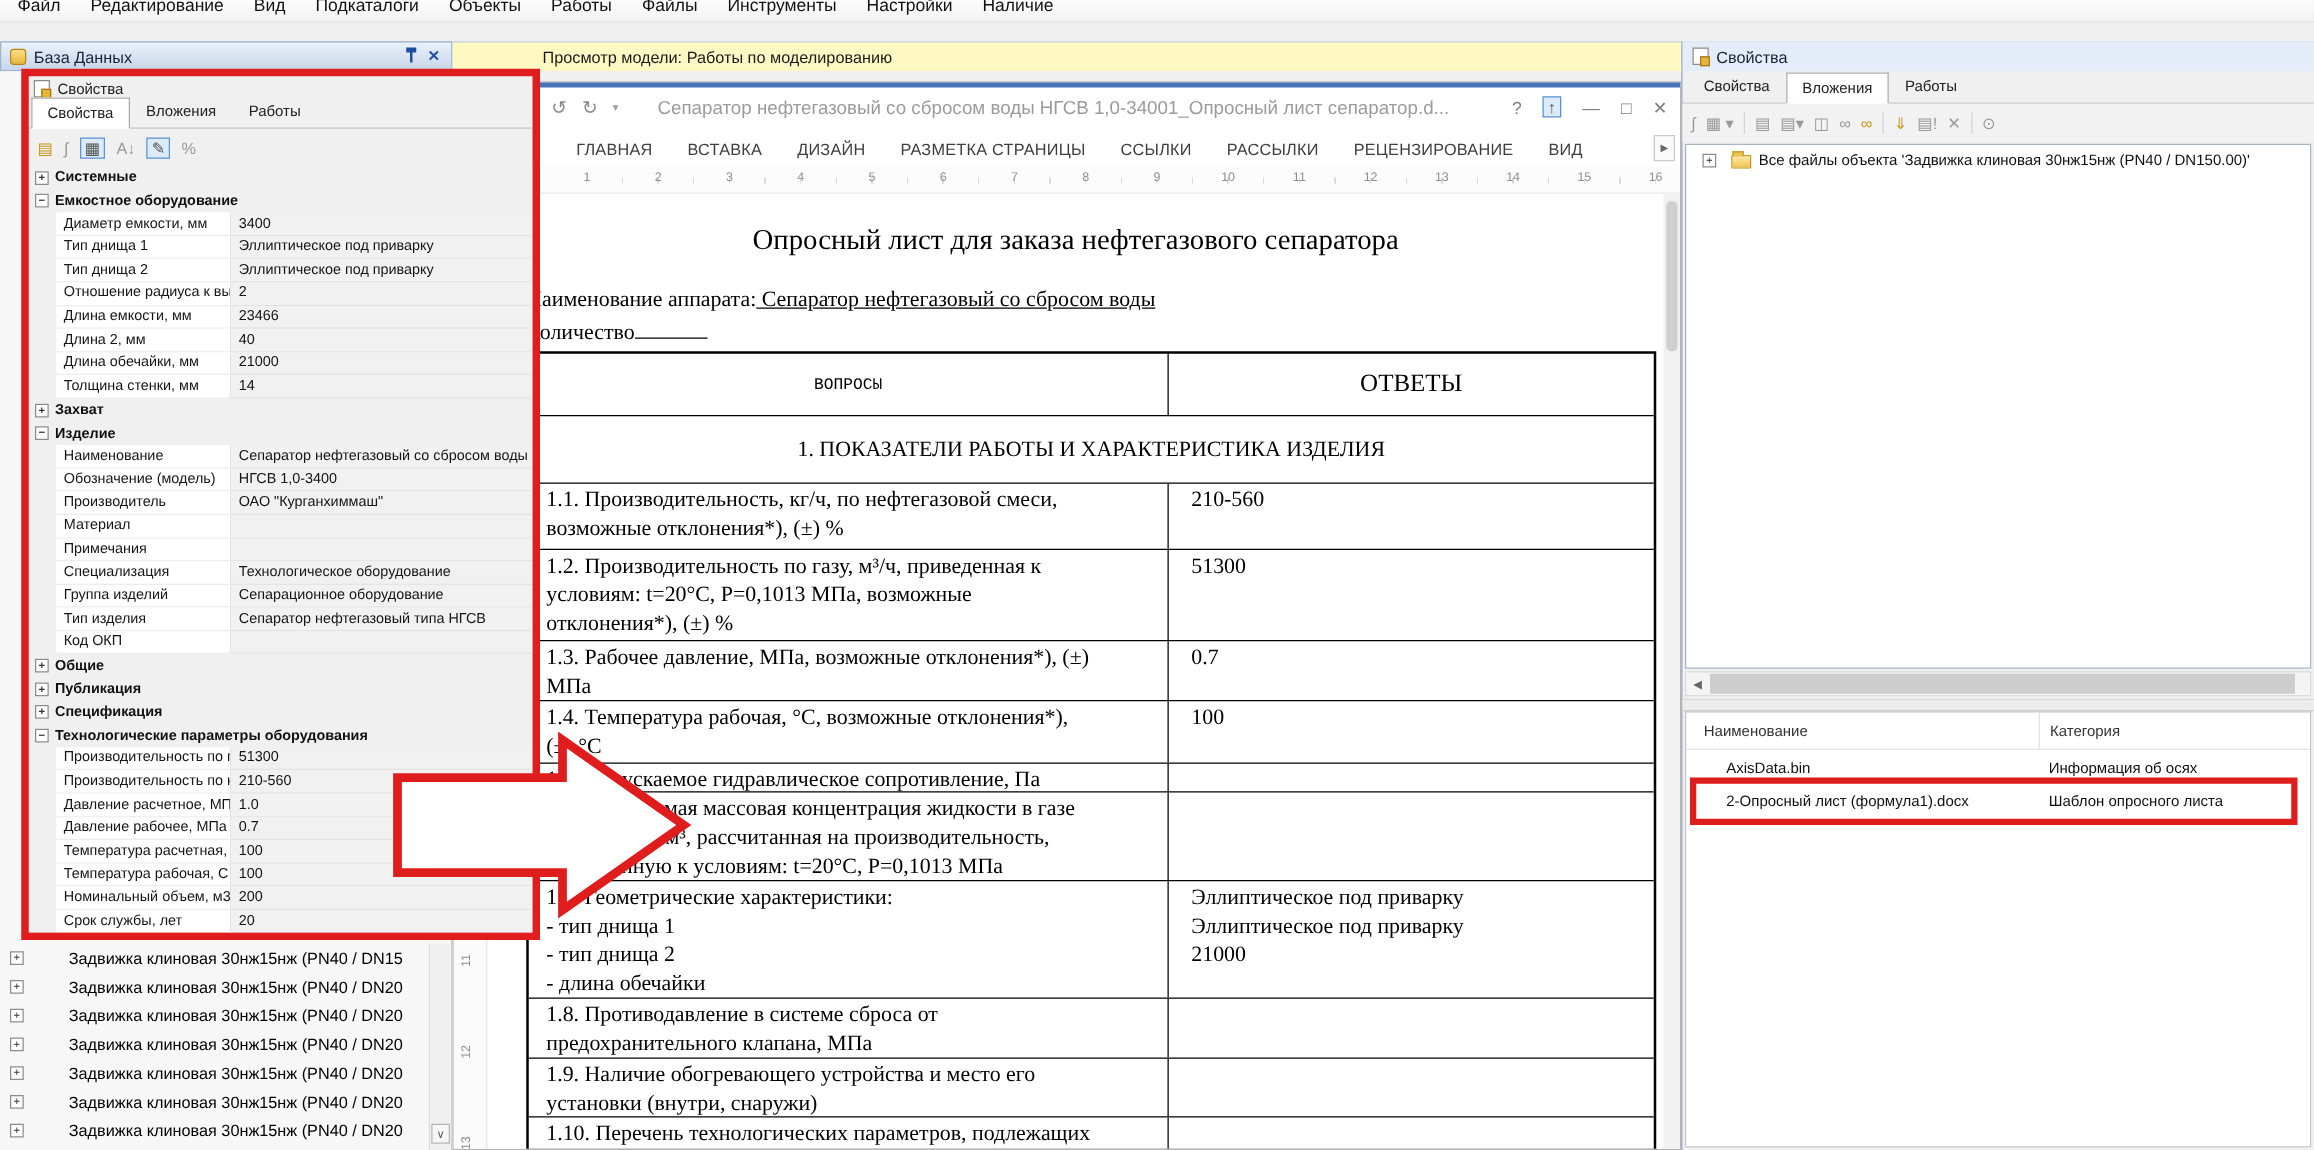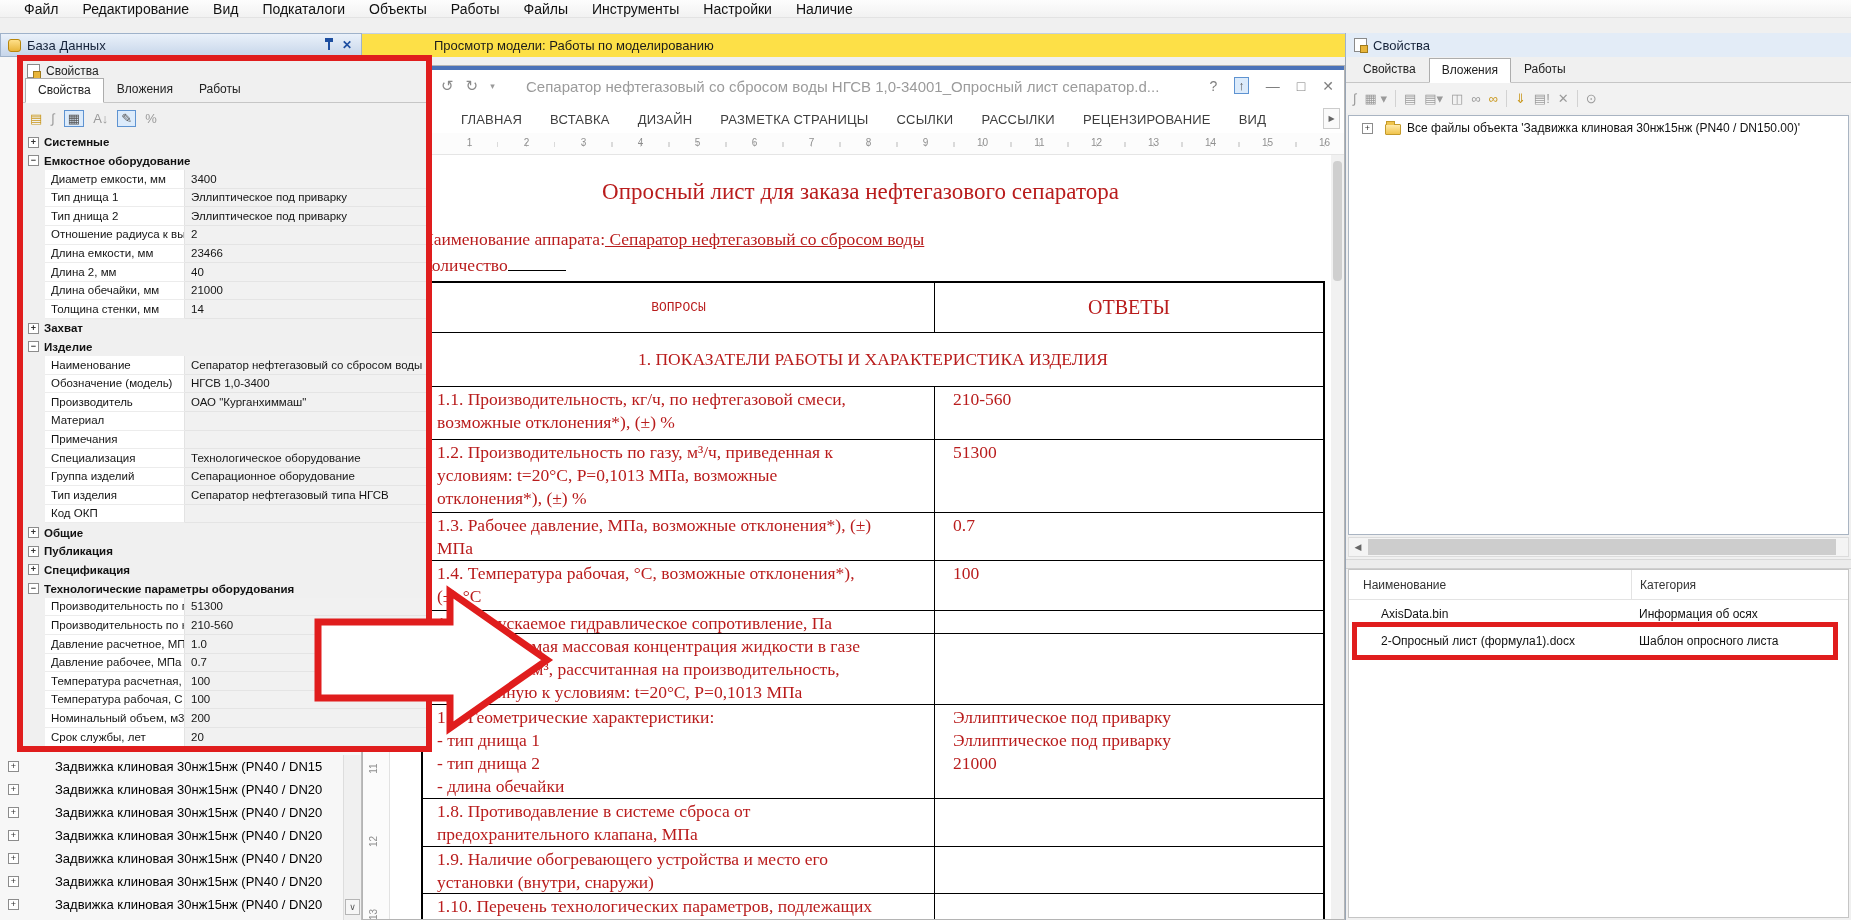--- a/index.html
+++ b/index.html
@@ -3,35 +3,35 @@
 <meta charset="utf-8">
 <style>
   * { box-sizing: border-box; margin: 0; padding: 0; }
   html,body { width:1851px; height:920px; }
   body { font-family:"Liberation Sans",sans-serif; background:#f0f0f0; position:relative; overflow:hidden; }
   #app { position:relative; width:1851px; height:920px; overflow:hidden; }
 
   
   #menubar { position:absolute; left:0; top:0; width:100%; height:18px;
     background:linear-gradient(#fdfdfd,#f2f2f2); border-bottom:1px solid #e3e3e3;
-    display:flex; align-items:center; padding-left:12px; }
+    display:flex; align-items:flex-end; padding-left:2px; }
   .menu-item { padding:5px 12px; font-size:14px; color:#111; white-space:nowrap; }
 
   
   #strip2 { position:absolute; left:0; top:33px; width:100%; height:24px; background:#d9e3f1; }
   #dock-header { position:absolute; left:0; top:0; width:362px; height:24px;
     background:linear-gradient(#eaf1fa,#c7d6ea); border:1px solid #9fb2ca;
     display:flex; align-items:center; padding:0 7px; font-size:13px; color:#16233a; }
   #dock-header .hdr-label { flex:1; margin-left:6px; }
   .db-icon { width:13px; height:13px; flex:none; border:1px solid #b8860b; border-radius:3px;
     background:linear-gradient(#ffe08a,#e8b53a); }
   .pin-icon { width:2px; height:9px; background:#1d4ea0; position:relative; margin:0 10px 0 4px; flex:none; }
   .pin-icon::before { content:""; position:absolute; left:-3px; top:-3px; width:8px; height:4px; background:#1d4ea0; }
   .dock-close { font-size:12px; color:#1d4ea0; font-weight:bold; padding:0 2px; }
-  #model-bar { position:absolute; left:362px; top:0; right:0; height:24px; background:#fde047;
+  #model-bar { position:absolute; left:362px; top:0; right:0; height:24px; background:#fef9c3;
     border-top:1px solid #c2d0e2; display:flex; align-items:center; padding-left:72px;
     font-size:13px; color:#1b1b1b; }
   #right-header { position:absolute; left:1345px; top:0; width:506px; height:24px;
     background:#e3ecf7; border-left:1px solid #9fb2ca; display:flex; align-items:center;
     gap:6px; padding-left:8px; font-size:13px; color:#16233a; }
   .props-icon { width:13px; height:14px; background:#fff; border:1px solid #8a8a8a; position:relative; flex:none; }
   .props-icon::after { content:""; position:absolute; right:-2px; bottom:-2px; width:6px; height:6px;
     background:#e8b53a; border:1px solid #a07a1c; }
 
   
@@ -62,21 +62,21 @@
   .ww-ruler { height:22px; position:relative; background:#fcfcfc; border-bottom:1px solid #e5e5e5; }
   .ruler-num { position:absolute; top:4px; width:57px; text-align:center; font-size:10px; color:#8f8f8f; }
   .ruler-ticks { position:absolute; left:106px; top:9px; width:912px; height:5px;
     background:repeating-linear-gradient(90deg,#c4c4c4 0 1px,transparent 1px 28.5px); opacity:.6; }
   .doc-area { position:absolute; left:0; top:89px; right:0; bottom:0; background:#e9e9e9; overflow:hidden; }
   .v-ruler { position:absolute; left:0; top:0; width:27px; bottom:0; background:#fbfbfb; border-right:1px solid #e2e2e2; }
   .v-num { position:absolute; left:5px; transform:rotate(-90deg); font-size:10px; color:#8f8f8f; }
   .doc-scroll { position:absolute; right:0; top:0; width:13px; bottom:0; background:#f1f1f1; }
   .doc-thumb { position:absolute; left:2px; top:6px; width:9px; height:120px; background:#cfcfcf; border-radius:4px; }
   .page { position:absolute; left:27px; top:0; width:941px; bottom:0; background:#fff;
-    font-family:"Liberation Serif",serif; color:#b91c1c; }
+    font-family:"Liberation Serif",serif; color:#000000; }
   .doc-title { margin-top:24px; text-align:center; font-size:23px; }
   .doc-line1 { margin:24px 0 0 31px; font-size:17.5px; }
   .doc-line1 .uline { text-decoration:underline; }
   .doc-line2 { margin:5px 0 0 31px; font-size:17.5px; }
   .blank-line { display:inline-block; width:58px; border-bottom:1px solid #000; }
   .doc-table { position:absolute; left:31px; top:126px; width:904px; border:2px solid #000; background:#fff; }
   .dt-row { display:flex; border-top:1px solid #000; }
   .dt-row:first-child { border-top:none; }
   .dt-q { width:512px; border-right:1px solid #000; padding:1px 10px 0 14px; font-size:17.5px;
     line-height:23px; white-space:pre-line; overflow:hidden; }

